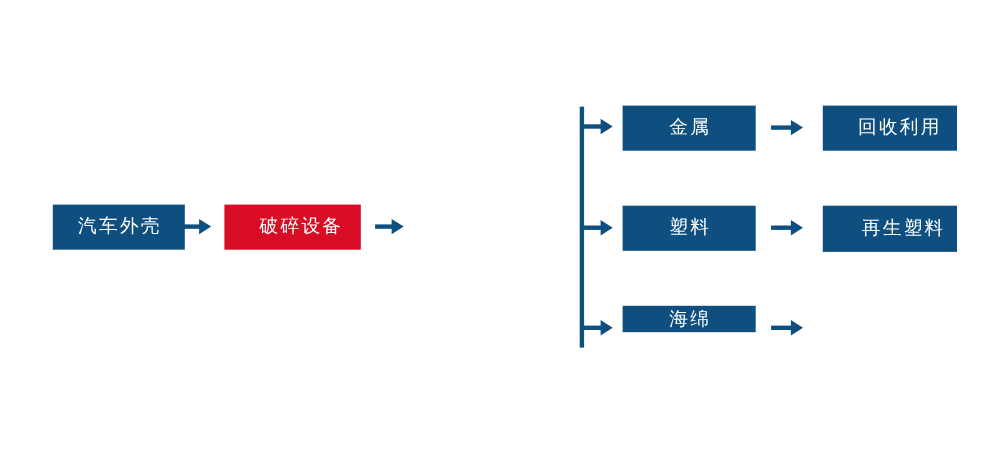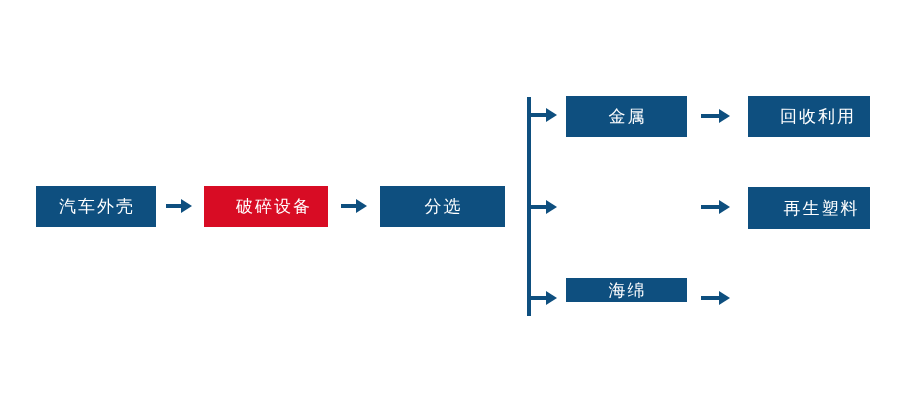--- a/index.html
+++ b/index.html
@@ -62,35 +62,34 @@
     position: absolute;
     width: 4px;
     background: #0E4F7F;
   }
 </style>
 </head>
 <body>
 
 <div id="canvas">
 
-  <div class="node blue" style="left:36px; top:186px; width:120px; height:41px;">汽车外壳</div>
+  <div class="node blue" style="left:48px; top:186px; width:120px; height:41px;">汽车外壳</div>
 
   <div class="arrow" style="left:166px; top:196px; width:26px;">
     <span class="shaft" style="width:16px;"></span>
     <span class="head" style="left:15px;"></span>
   </div>
 
   <div class="node red" style="left:204px; top:186px; width:124px; height:41px;padding-left:14px;">破碎设备</div>
 
   <div class="arrow" style="left:341px; top:196px; width:26px;">
     <span class="shaft" style="width:16px;"></span>
     <span class="head" style="left:15px;"></span>
   </div>
 
-  <div class="node blue" style="left:380px; top:186px; width:125px; height:41px;">分选</div>
 
   <div class="trunk" style="left:527px; top:97px; height:219px;"></div>
 
   <div class="arrow" style="left:529px; top:105px; width:28px;">
     <span class="shaft" style="width:18px;"></span>
     <span class="head" style="left:17px;"></span>
   </div>
 
   <div class="node blue" style="left:566px; top:96px; width:121px; height:41px;">金属</div>
 
@@ -99,20 +98,21 @@
     <span class="head" style="left:18px;"></span>
   </div>
 
   <div class="node blue" style="left:748px; top:96px; width:122px; height:41px;padding-left:16px;">回收利用</div>
 
   <div class="arrow" style="left:529px; top:197px; width:28px;">
     <span class="shaft" style="width:18px;"></span>
     <span class="head" style="left:17px;"></span>
   </div>
 
+  <div class="node blue" style="left:566px; top:187px; width:121px; height:41px;">塑料</div>
 
   <div class="arrow" style="left:701px; top:197px; width:30px;">
     <span class="shaft" style="width:19px;"></span>
     <span class="head" style="left:18px;"></span>
   </div>
 
   <div class="node blue" style="left:748px; top:187px; width:122px; height:42px;padding-left:23px;">再生塑料</div>
 
   <div class="arrow" style="left:529px; top:288px; width:28px;">
     <span class="shaft" style="width:18px;"></span>

